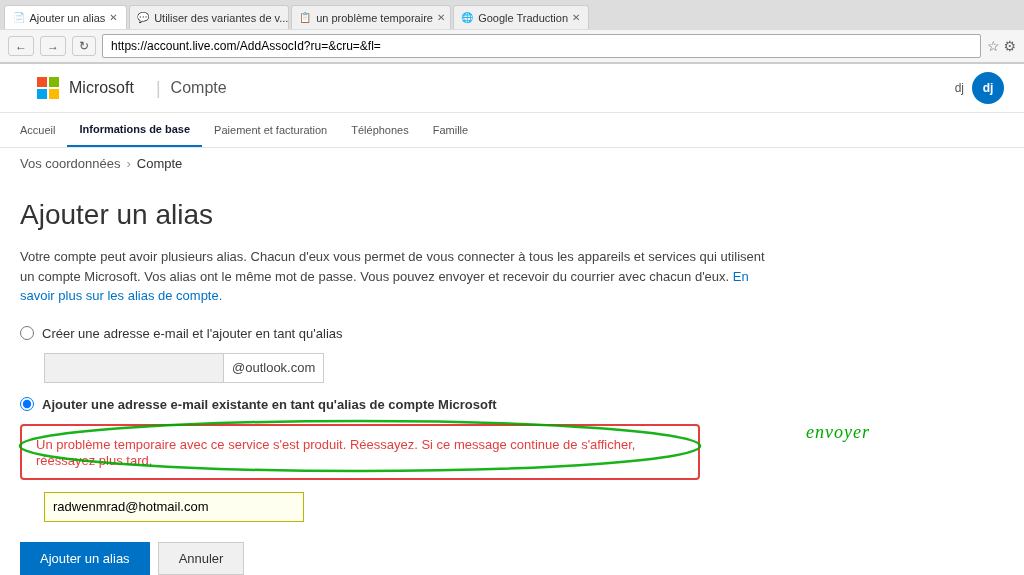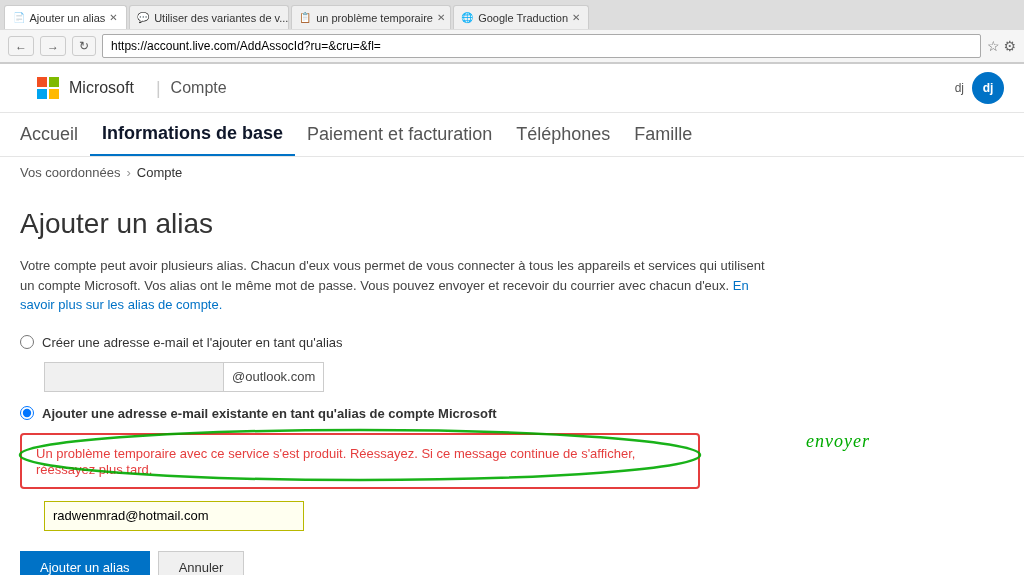--- a/index.html
+++ b/index.html
@@ -30,21 +30,21 @@
     .logo-sq-blue { background: #00a4ef; }
     .logo-sq-yellow { background: #ffb900; }
     .ms-brand { font-size: 16px; color: #333; font-weight: 300; }
     .ms-divider { color: #ccc; margin: 0 10px; font-size: 18px; font-weight: 100; }
     .ms-compte { font-size: 16px; color: #555; font-weight: 300; }
     .ms-header-right { margin-left: auto; display: flex; align-items: center; gap: 8px; }
     .user-initials { width: 32px; height: 32px; border-radius: 50%; background: #0072c6; display: flex; align-items: center; justify-content: center; color: white; font-size: 12px; font-weight: bold; }
 
     
     .main-nav { display: flex; align-items: center; padding: 0 20px; border-bottom: 1px solid #e5e5e5; }
-    .main-nav a { text-decoration: none; color: #555; font-size: 18px; padding: 10px 12px; display: block; }
+    .main-nav a { text-decoration: none; color: #555; font-size: 11px; padding: 10px 12px; display: block; }
     .main-nav a:first-child { padding-left: 0; }
     .main-nav a.active { color: #0f172a; border-bottom: 2px solid #0072c6; font-weight: 600; }
 
     
     .breadcrumb { display: flex; align-items: center; padding: 8px 20px; font-size: 13px; color: #555; gap: 6px; }
     .breadcrumb a { color: #555; text-decoration: none; }
     .breadcrumb .current { color: #333; }
     .breadcrumb-sep { color: #999; }
 
     

